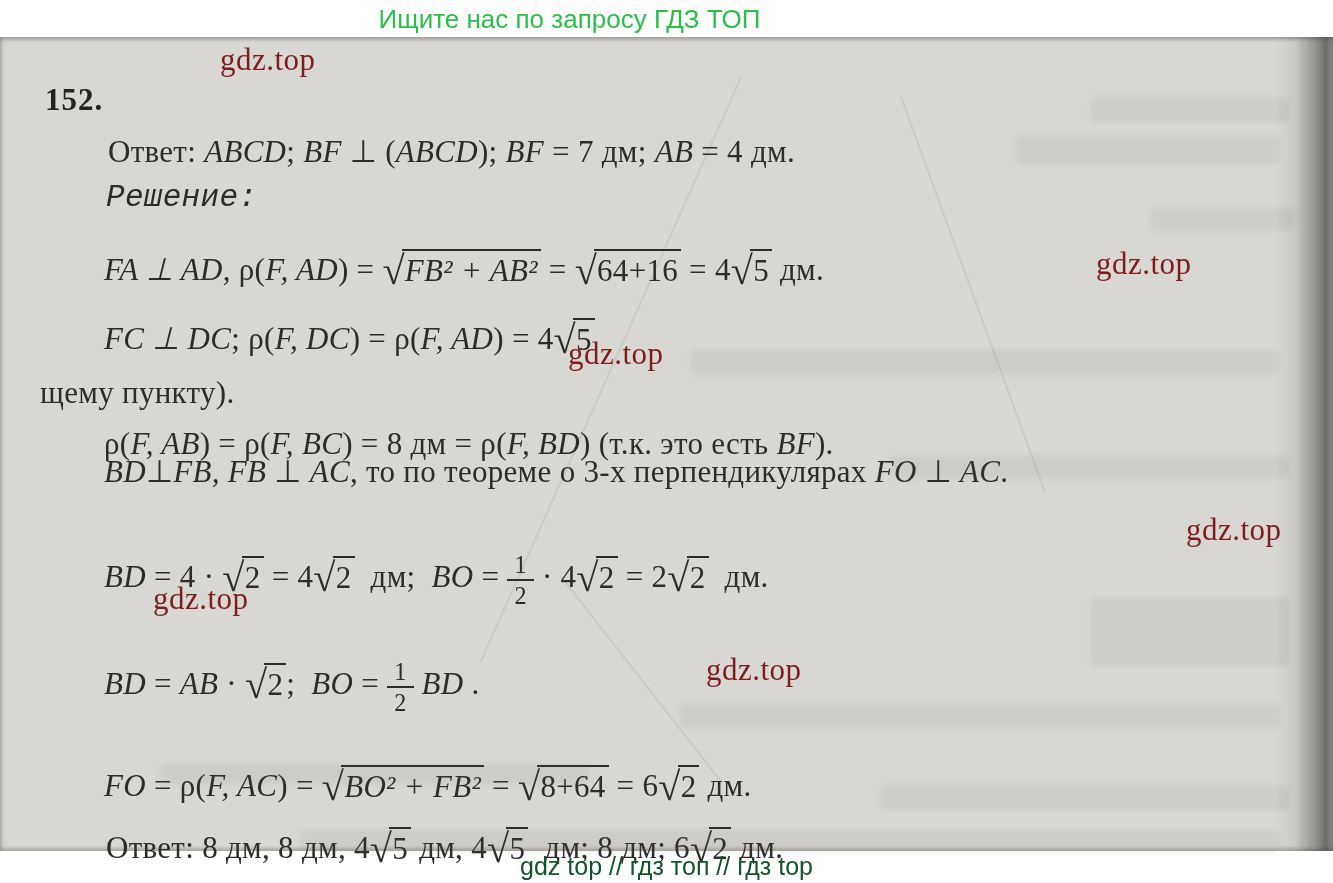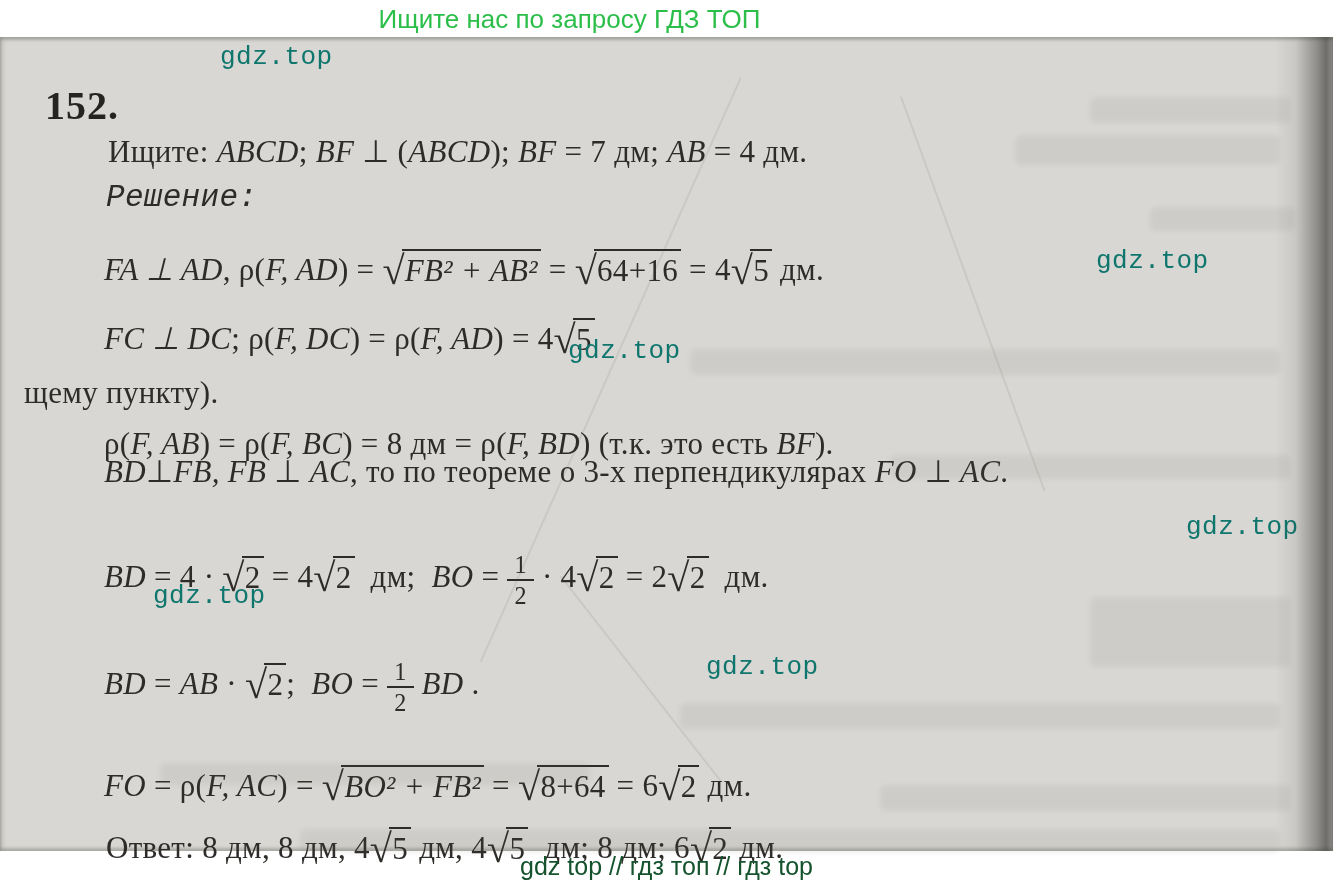--- a/index.html
+++ b/index.html
@@ -45,27 +45,27 @@
   .sqrt .under.it{font-style:italic;}
   .sqrt .under.up{font-style:normal;text-align:center;}
   .frac{
     display:inline-flex;flex-direction:column;align-items:center;
     vertical-align:middle;font-size:.78em;line-height:1.12;font-style:normal;
   }
   .frac .num{border-bottom:2px solid #2e2c29;padding:0 7px 1px;}
   .frac .den{padding-top:1px;}
   .problem-number{
     position:absolute;left:45px;top:45px;
-    font-size:40px;font-weight:bold;color:#262422;letter-spacing:1px;
+    font-size:31px;font-weight:bold;color:#262422;letter-spacing:1px;
   }
   
   .watermark{
     position:absolute;
-    font-family:Liberation Mono, monospace;
-    font-size:26px;color:#0f766e;letter-spacing:.5px;
+    font-family:Liberation Serif, serif;
+    font-size:31px;color:#7f1d1d;letter-spacing:.5px;
   }
   
   .smudge{
     position:absolute;background:#6a675f;opacity:.085;border-radius:6px;
     filter:blur(2.5px);
   }
   .pencil{
     position:absolute;width:2px;background:#55524c;opacity:.10;filter:blur(.7px);
     transform-origin:top left;
   }
@@ -73,25 +73,25 @@
 </head>
 <body>
 
 <div class="promo-header">Ищите нас по запросу ГДЗ ТОП</div>
 
 <div class="scan">
 
   <div class="problem-number">152.</div>
 
   <div id="lines">
-      <div class="line" style="left: 108px; top: 96px;"><span class="up">Ищите: </span><span class="it">ABCD</span><span class="up">; </span><span class="it">BF</span><span class="up"> ⊥ (</span><span class="it">ABCD</span><span class="up">); </span><span class="it">BF</span><span class="up"> = 7 дм; </span><span class="it">AB</span><span class="up"> = 4 дм.</span></div>
+      <div class="line" style="left: 108px; top: 96px;"><span class="up">Ответ: </span><span class="it">ABCD</span><span class="up">; </span><span class="it">BF</span><span class="up"> ⊥ (</span><span class="it">ABCD</span><span class="up">); </span><span class="it">BF</span><span class="up"> = 7 дм; </span><span class="it">AB</span><span class="up"> = 4 дм.</span></div>
       <div class="line" style="left: 106px; top: 142px; font-family: Liberation Mono, monospace;"><span class="it">Решение:</span></div>
       <div class="line" style="left: 104px; top: 212px;"><span class="it">FA ⊥ AD</span><span class="up">, ρ(</span><span class="it">F, AD</span><span class="up">) = </span><span class="sqrt"><span class="rsign">√</span><span class="under it">FB² + AB²</span></span><span class="up"> = </span><span class="sqrt"><span class="rsign">√</span><span class="under up">64+16</span></span><span class="up"> = 4</span><span class="sqrt"><span class="rsign">√</span><span class="under up">5</span></span><span class="up"> дм.</span></div>
       <div class="line" style="left: 104px; top: 281px;"><span class="it">FC ⊥ DC</span><span class="up">; ρ(</span><span class="it">F, DC</span><span class="up">) = ρ(</span><span class="it">F, AD</span><span class="up">) = 4</span><span class="sqrt"><span class="rsign">√</span><span class="under up">5</span></span></div>
-      <div class="line" style="left: 24px; top: 337px;"><span class="up">щему пункту).</span></div>
+      <div class="line" style="left: 40px; top: 337px;"><span class="up">щему пункту).</span></div>
       <div class="line" style="left: 104px; top: 388px;"><span class="up">ρ(</span><span class="it">F, AB</span><span class="up">) = ρ(</span><span class="it">F, BC</span><span class="up">) = 8 дм = ρ(</span><span class="it">F, BD</span><span class="up">) (т.к. это есть </span><span class="it">BF</span><span class="up">).</span></div>
       <div class="line" style="left: 104px; top: 416px;"><span class="it">BD</span><span class="up">⊥</span><span class="it">FB, FB</span><span class="up"> ⊥ </span><span class="it">AC</span><span class="up">, то по теореме о 3-х перпендикулярах </span><span class="it">FO</span><span class="up"> ⊥ </span><span class="it">AC</span><span class="up">.</span></div>
       <div class="line" style="left: 104px; top: 514px;"><span class="it">BD</span><span class="up"> = 4 · </span><span class="sqrt"><span class="rsign">√</span><span class="under up">2</span></span><span class="up"> = 4</span><span class="sqrt"><span class="rsign">√</span><span class="under up">2</span></span><span class="up">  дм;  </span><span class="it">BO</span><span class="up"> = </span><span class="frac"><span class="num">1</span><span class="den">2</span></span><span class="up"> · 4</span><span class="sqrt"><span class="rsign">√</span><span class="under up">2</span></span><span class="up"> = 2</span><span class="sqrt"><span class="rsign">√</span><span class="under up">2</span></span><span class="up">  дм.</span></div>
       <div class="line" style="left: 104px; top: 621px;"><span class="it">BD</span><span class="up"> = </span><span class="it">AB</span><span class="up"> · </span><span class="sqrt"><span class="rsign">√</span><span class="under up">2</span></span><span class="up">;  </span><span class="it">BO</span><span class="up"> = </span><span class="frac"><span class="num">1</span><span class="den">2</span></span><span class="it"> BD</span><span class="up"> .</span></div>
       <div class="line" style="left: 104px; top: 728px;"><span class="it">FO</span><span class="up"> = ρ(</span><span class="it">F, AC</span><span class="up">) = </span><span class="sqrt"><span class="rsign">√</span><span class="under it">BO² + FB²</span></span><span class="up"> = </span><span class="sqrt"><span class="rsign">√</span><span class="under up">8+64</span></span><span class="up"> = 6</span><span class="sqrt"><span class="rsign">√</span><span class="under up">2</span></span><span class="up"> дм.</span></div>
       <div class="line" style="left: 106px; top: 790px;"><span class="up">Ответ: 8 дм, 8 дм, 4</span><span class="sqrt"><span class="rsign">√</span><span class="under up">5</span></span><span class="up"> дм, 4</span><span class="sqrt"><span class="rsign">√</span><span class="under up">5</span></span><span class="up">  дм; 8 дм; 6</span><span class="sqrt"><span class="rsign">√</span><span class="under up">2</span></span><span class="up"> дм.</span></div>
     </div>
 
   <div id="watermarks">
       <div class="watermark" style="left: 220px; top: 5px;">gdz.top</div>

